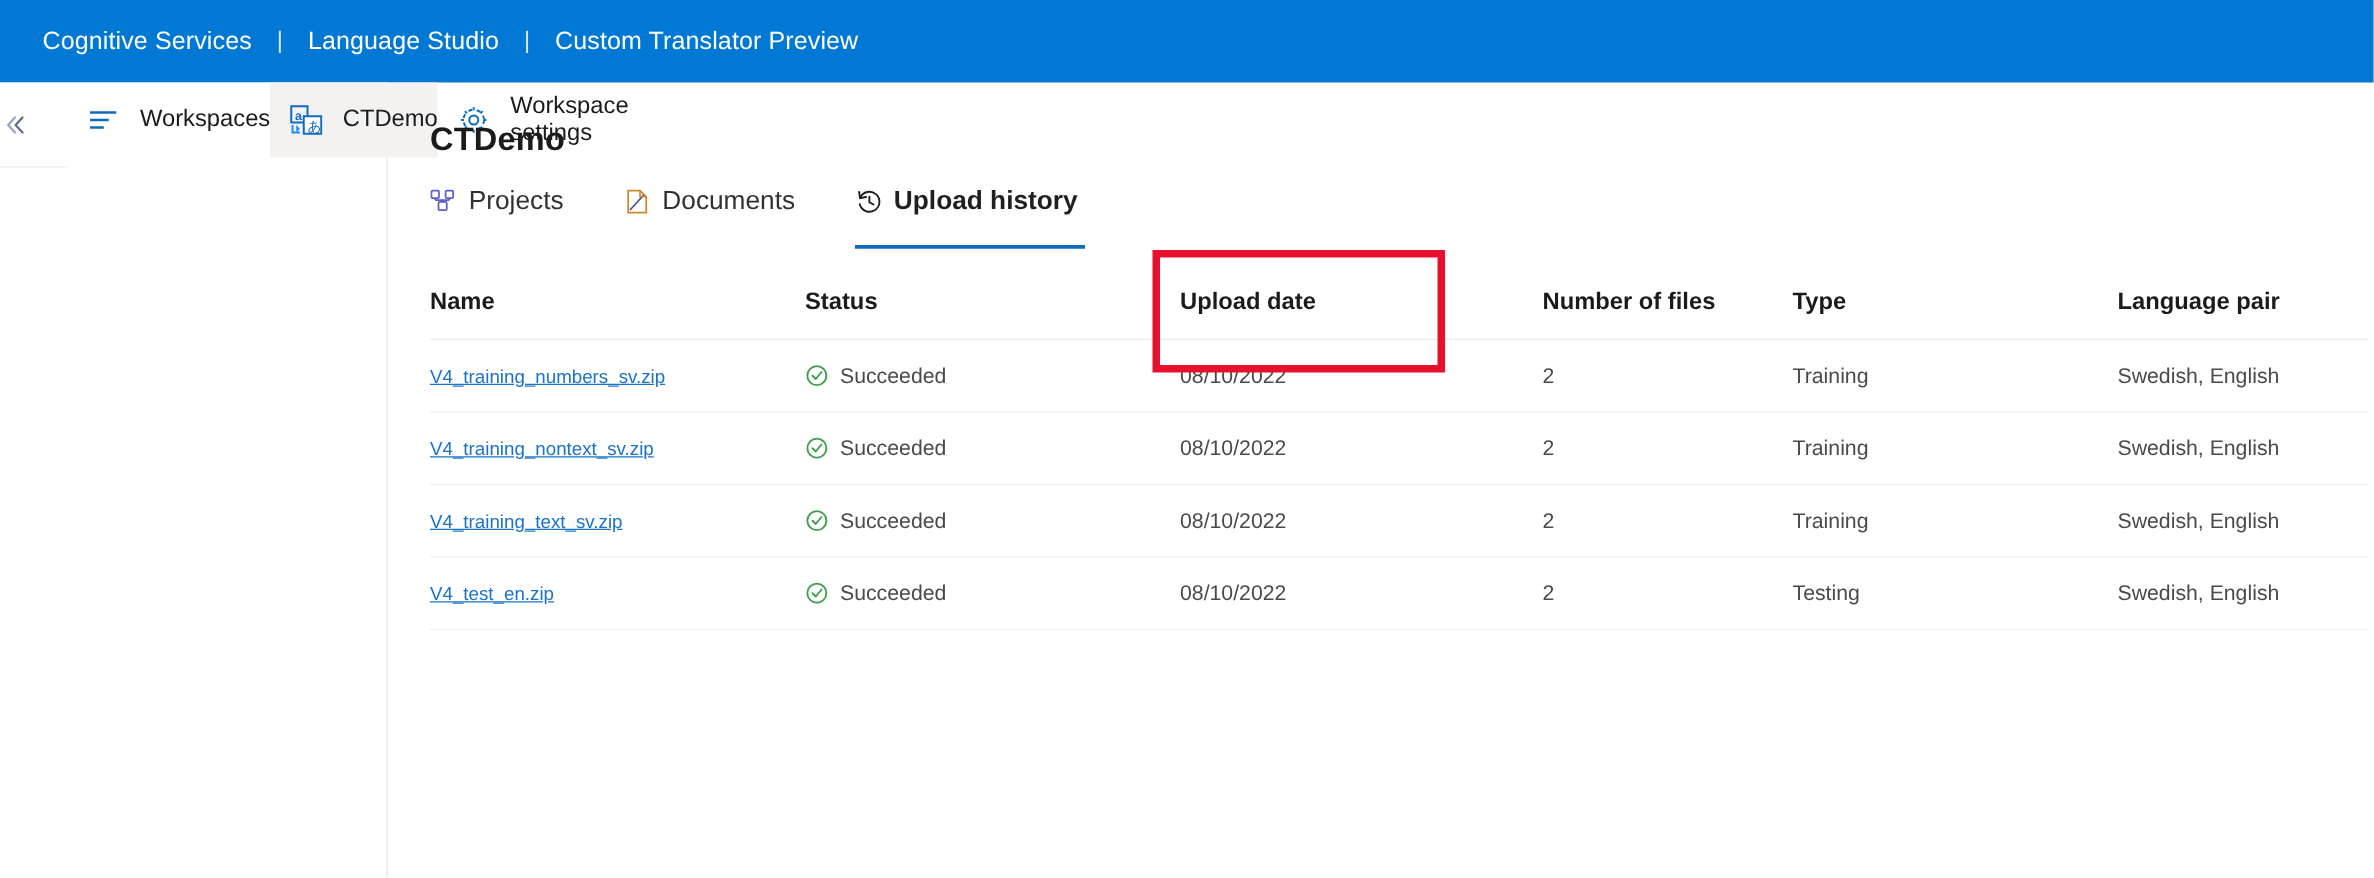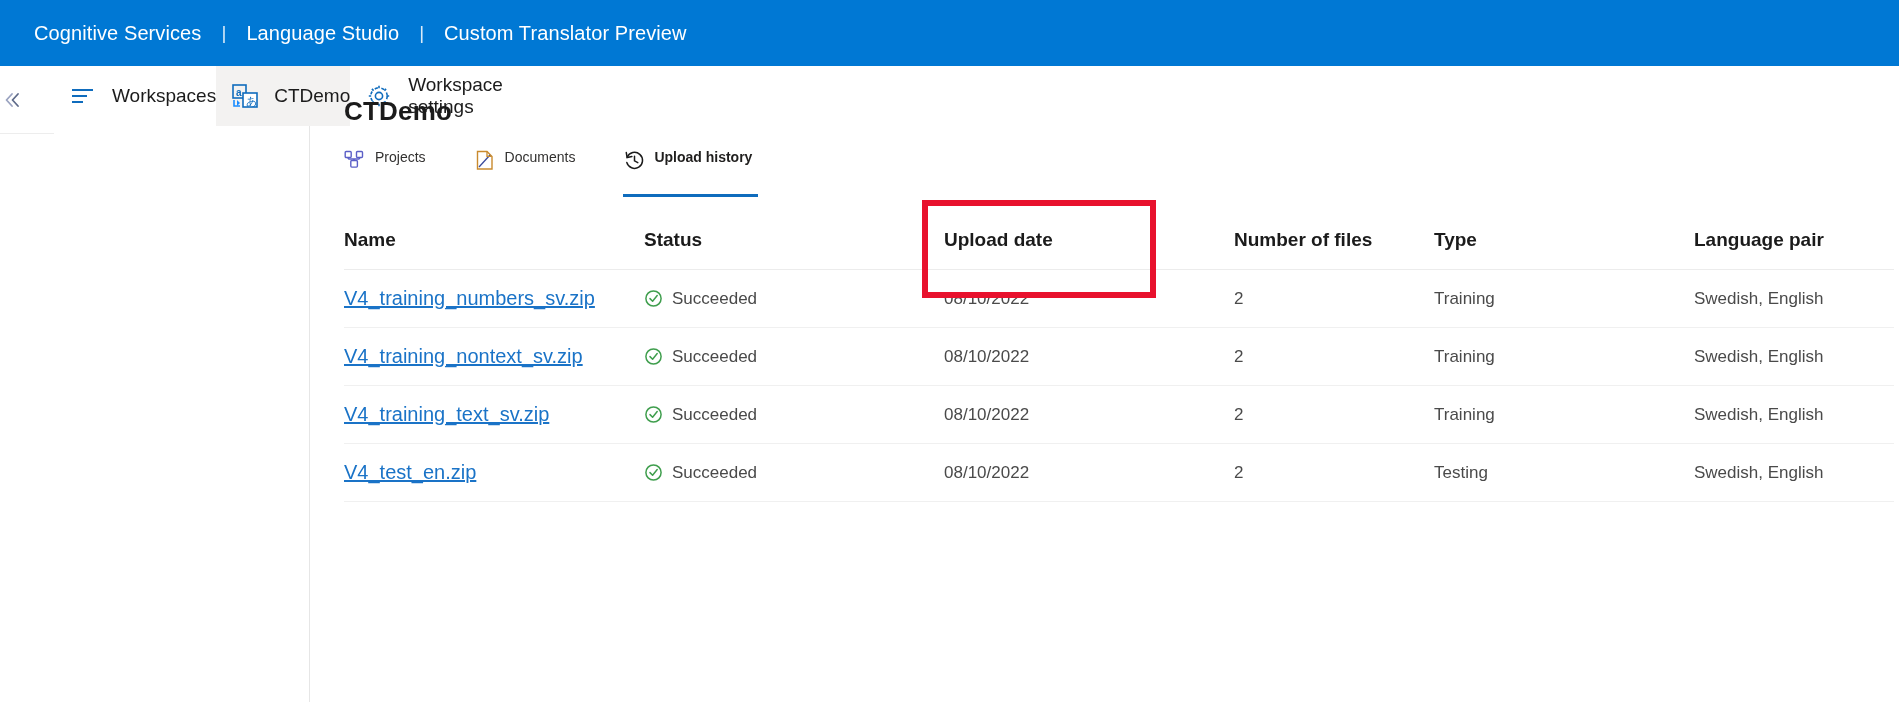--- a/index.html
+++ b/index.html
@@ -83,22 +83,23 @@
     font-size:26px;
     font-weight:bold;
     color:#1b1b1b;
     margin-bottom:22px;
     letter-spacing:.2px;
   }
 
   .tabs { display:flex; align-items:flex-start; gap:48px; position:relative; }
   .tab {
     display:flex;
+    align-items:center;
     gap:9px;
-    font-size:14px;
+    font-size:21px;
     color:#323130;
     cursor:pointer;
     padding-bottom:10px;
     position:relative;
   }
   .tab .tab-ico { width:22px; height:22px; display:flex; align-items:center; justify-content:center; }
   .tab.active { font-weight:bold; color:#201f1e; }
   .tab.active::after {
     content:"";
     position:absolute;
@@ -141,21 +142,21 @@
   .col-name   { width:300px; }
   .col-status { width:300px; }
   .col-date   { width:290px; }
   .col-files  { width:200px; }
   .col-type   { width:260px; }
   .col-lang   { width:200px; }
 
   .file-link {
     color:#1a73c7;
     text-decoration:underline;
-    font-size:20px;
+    font-size:15px;
     cursor:pointer;
   }
   .status-cell { display:flex; align-items:center; gap:9px; }
   .status-ico { width:19px; height:19px; flex:0 0 19px; }
 
   svg { display:block; }
 </style>
 </head>
 <body>
 

